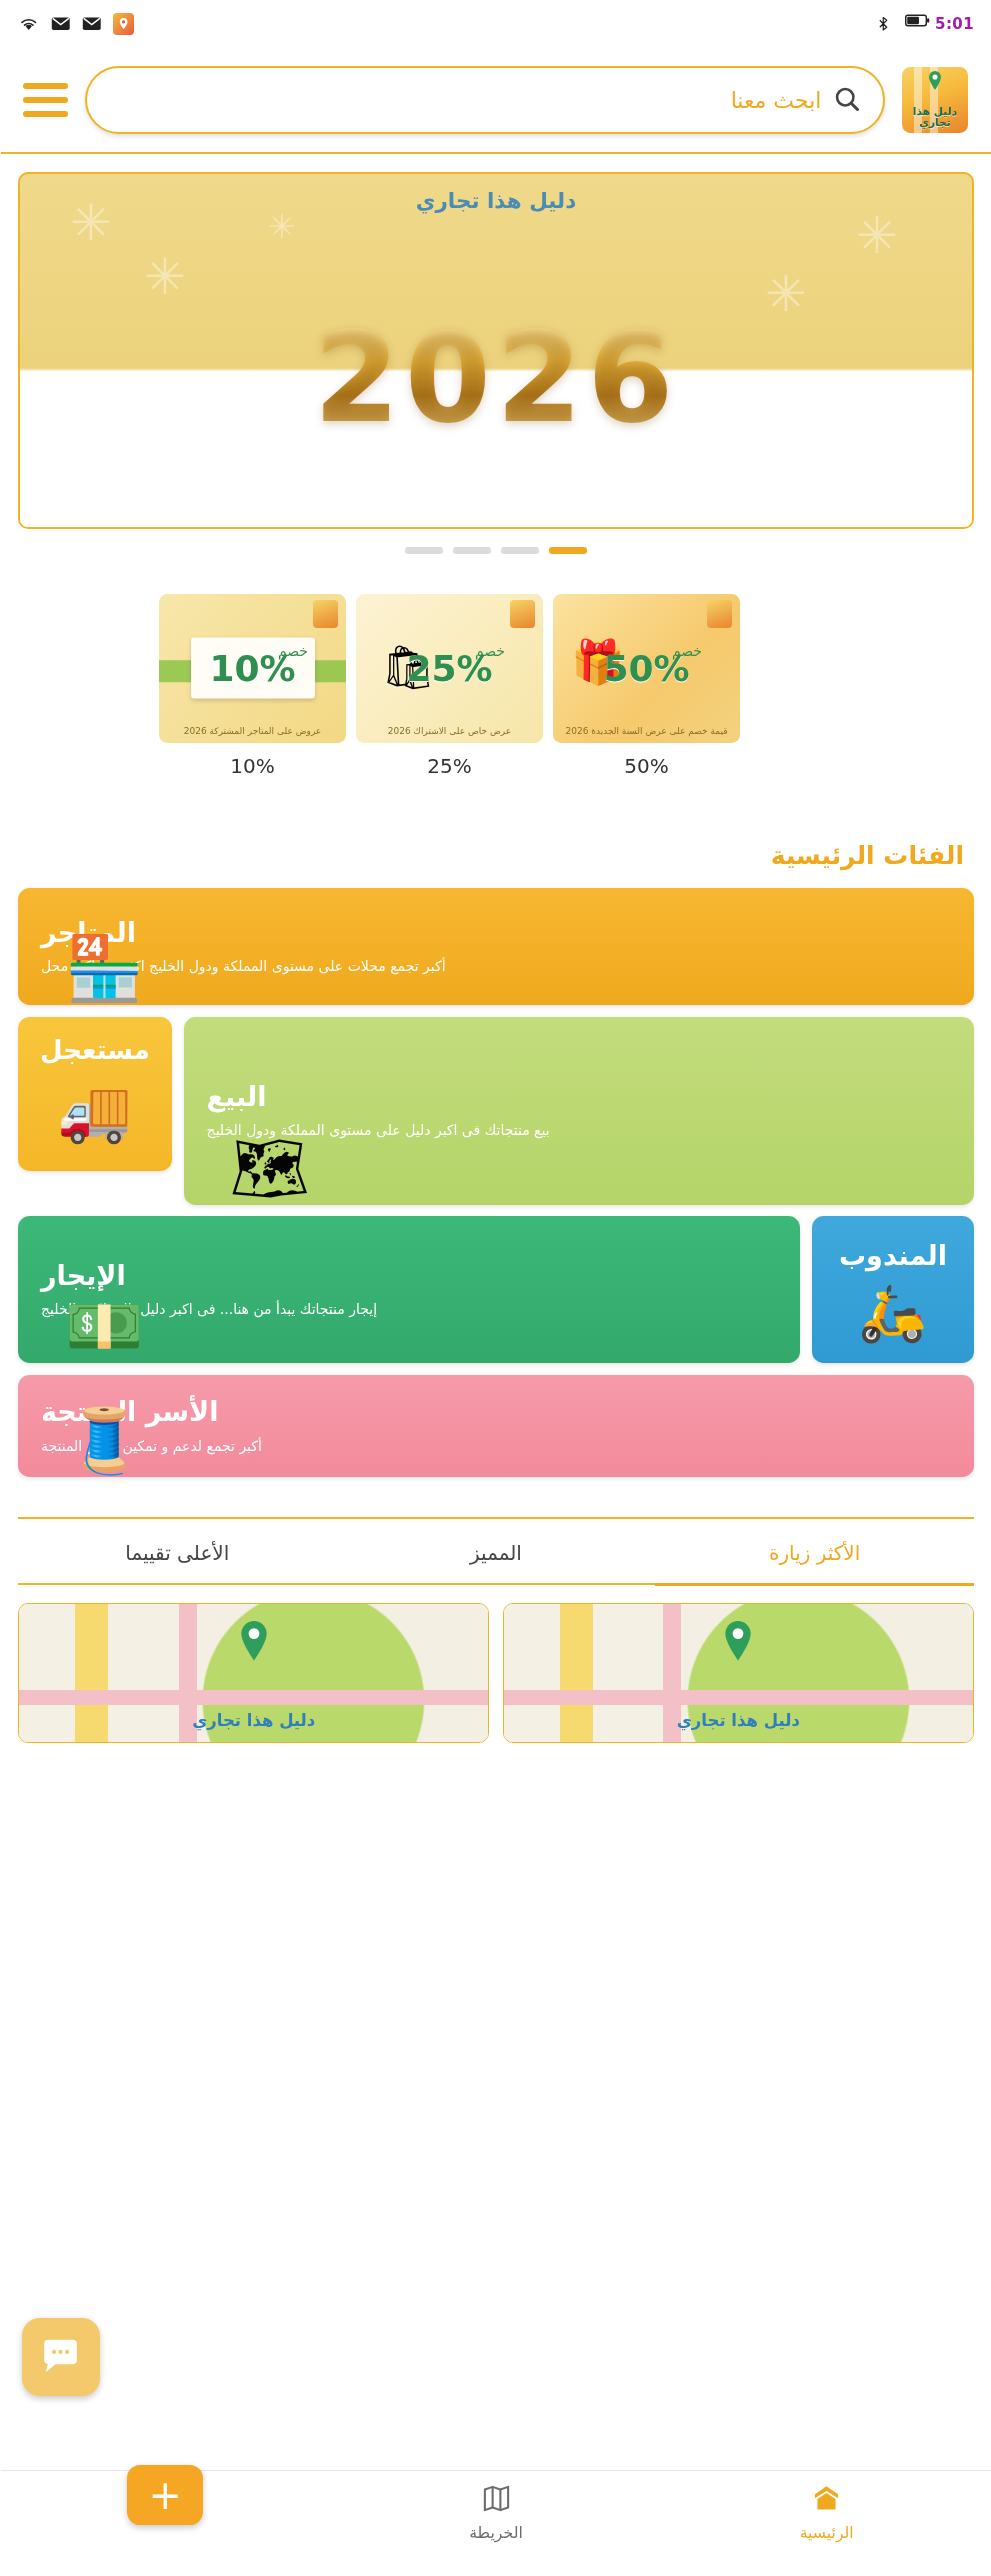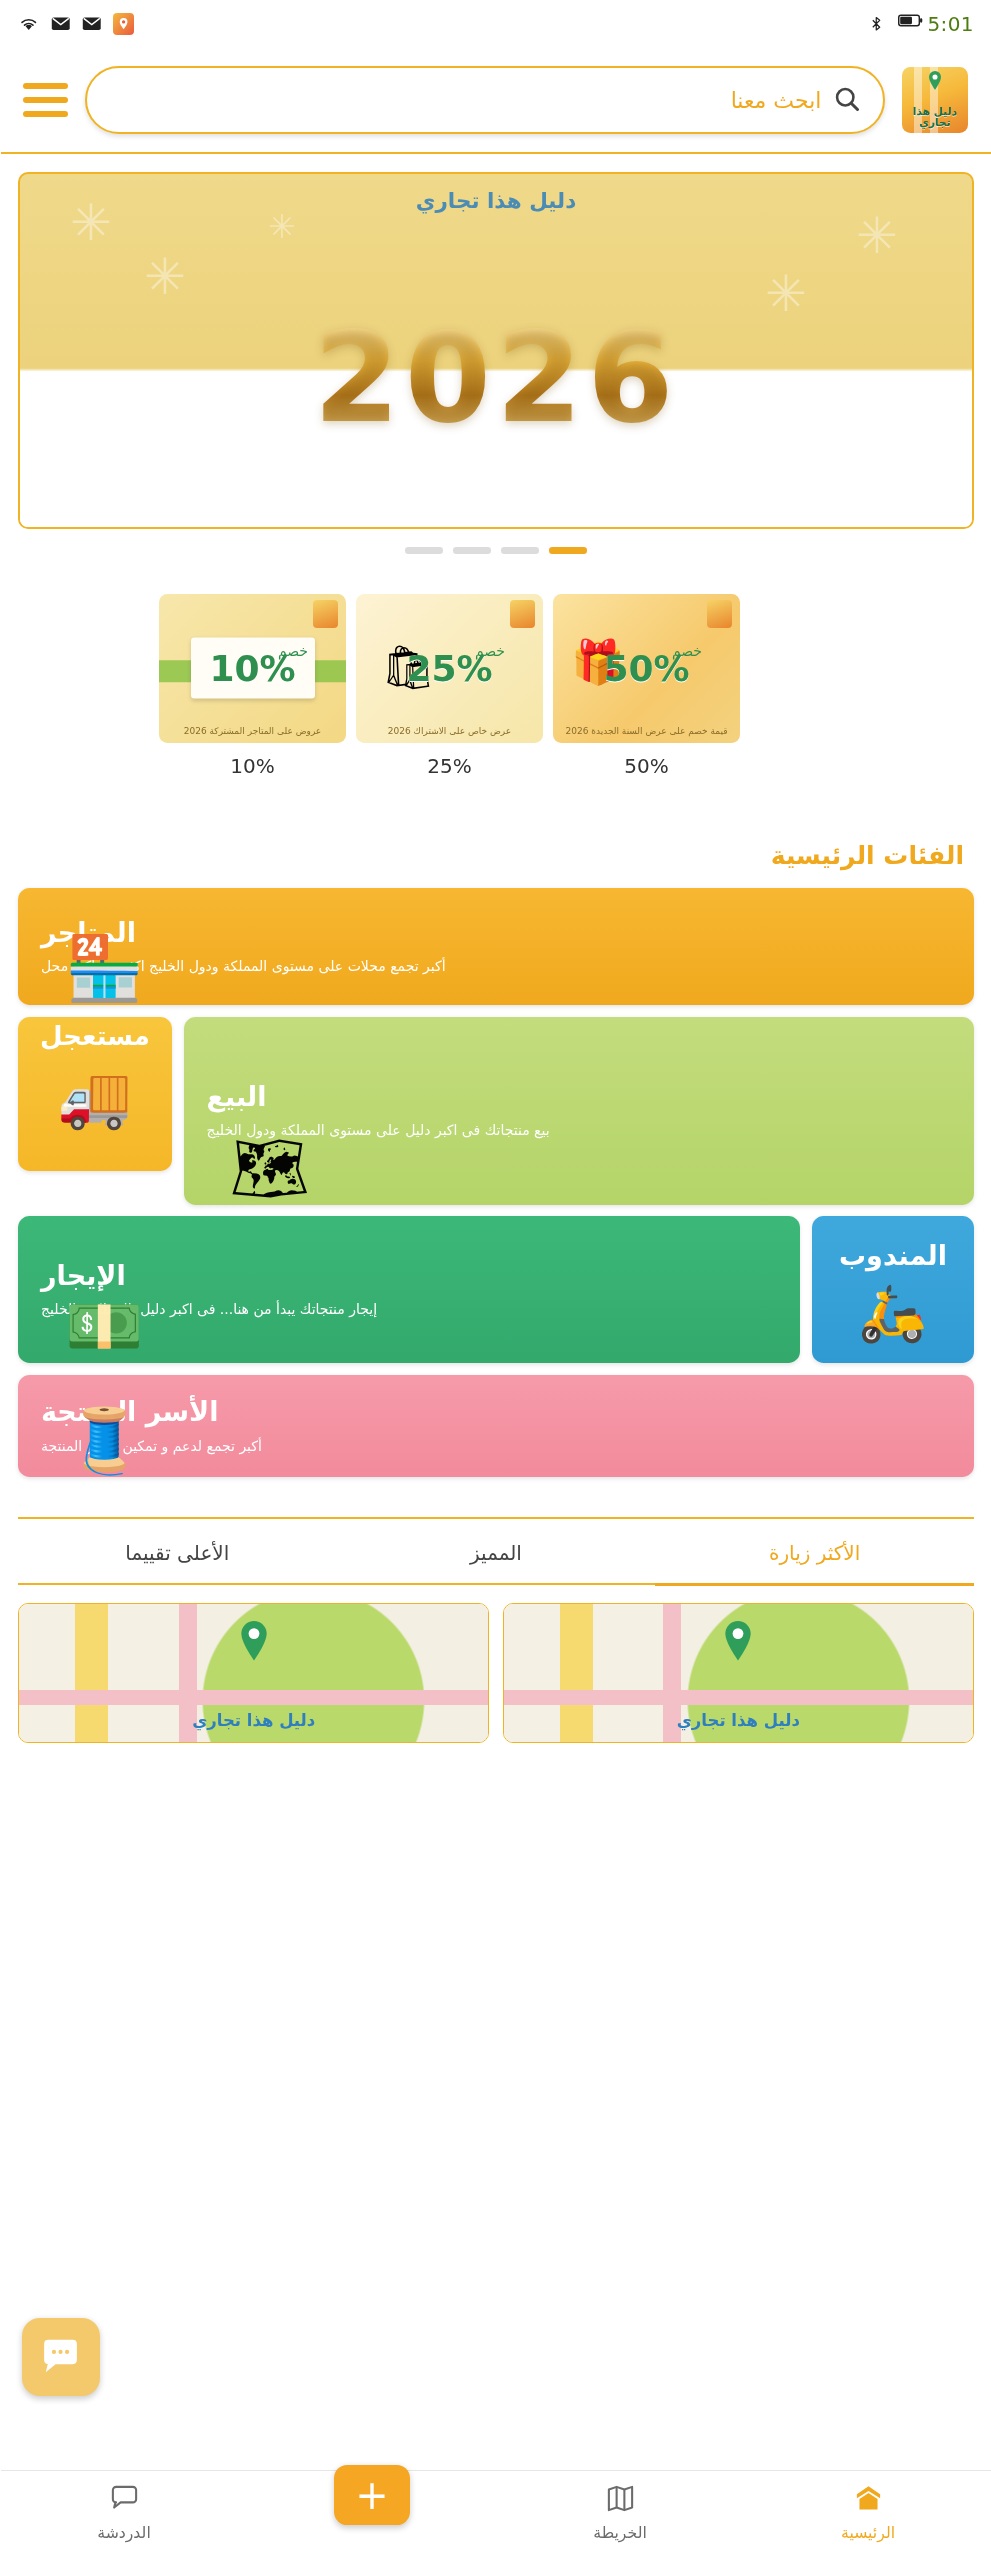--- a/index.html
+++ b/index.html
@@ -19,21 +19,21 @@
     display: flex;
     align-items: center;
     justify-content: space-between;
     padding: 0 18px;
     direction: ltr;
   }
   .status-left { display: flex; align-items: center; gap: 10px; }
   .status-right { display: flex; align-items: center; gap: 8.3px; }
   .sb-icon { width: 21.5px; height: 21.5px; display: inline-block; position: relative; }
   .wifi-icon svg, .mail-icon svg, .bt-icon svg, .batt-icon svg { display: block; }
-  .status-time { font-size: 20px; color: #4d7c0f; font-weight: 400; letter-spacing: 0.4px; }
+  .status-time { font-size: 15px; color: #a21caf; font-weight: 700; letter-spacing: 0.4px; }
   .pin-badge {
     width: 21.5px; height: 21.5px; border-radius: 4.1px;
     background: linear-gradient(135deg,#f3b93e,#ea5a3d);
     display: flex; align-items: center; justify-content: center;
   }
   .pin-badge svg { display:block; }
 
   
   .app-header {
     height: 106px;
@@ -224,21 +224,21 @@
     display: flex; align-items: flex-end; justify-content: center;
     font-size: 63px; line-height: 1;
     opacity: .98;
   }
   .row-gap { height: 11.6px; }
   .cat-row { display: flex; gap: 11.6px; }
 
   .c-stores { background: linear-gradient(180deg,#f7b731,#f0a91e); height: 117px; }
   .c-sell { background: linear-gradient(180deg,#c3dc7d,#b4d468); height: 188px; flex: 1 1 auto; }
   .c-sell .cat-title, .c-sell .cat-sub { color: #ffffff; }
-  .c-urgent { background: linear-gradient(180deg,#f8c63c,#f5b728); width: 154px; height: 154px; align-items: center; justify-content: flex-start; padding-top: 4px;}
+  .c-urgent { background: linear-gradient(180deg,#f8c63c,#f5b728); width: 154px; height: 154px; align-items: center; justify-content: flex-start; padding-top: 18px;}
   .c-urgent .cat-title { font-size: 26px; }
   .c-urgent .cat-art { position: static; width: 100%; height: auto; margin-top: 15px; font-size: 60px;}
   .c-rent { background: linear-gradient(180deg,#3cb878,#33a96c); flex: 1 1 auto; height: 147px; }
   .c-delegate { background: linear-gradient(180deg,#3fa9dd,#2f9ad2); width: 162px; height: 147px; align-items: center; justify-content: flex-start; padding-top: 24px;}
   .c-delegate .cat-art { position: static; width: 100%; height: auto; margin-top: 13.2px; font-size: 55px;}
   .c-family { background: linear-gradient(180deg,#f69aa9,#f28b9c); height: 102px; }
 
   
   .divider { height: 2.5px; background: #f0b323; margin: 40px 18px 0; }
   .tabs {
@@ -588,23 +588,15 @@
           <path d="M9 3v16M15 5v16" stroke="#6b6b6b" stroke-width="1.6"></path>
         </svg>
     </span>
     <span class="nav-label">الخريطة</span>
   </div>
 
   <div class="nav-spacer">
     <div class="nav-plus">+</div>
   </div>
 
-  <div class="nav-item">
-    <span>
-      <svg width="31" height="31" viewBox="0 0 24 24">
-          <path d="M3 5.5A2.5 2.5 0 0 1 5.5 3h13A2.5 2.5 0 0 1 21 5.5v7A2.5 2.5 0 0 1 18.5 15H9l-5 4 1-4H5.5A2.5 2.5 0 0 1 3 12.5v-7z" stroke="#6b6b6b" stroke-width="1.6" fill="none" stroke-linejoin="round"></path>
-        </svg>
-    </span>
-    <span class="nav-label">الدردشة</span>
-  </div>
 
 </div>
 
 
 </body></html>

